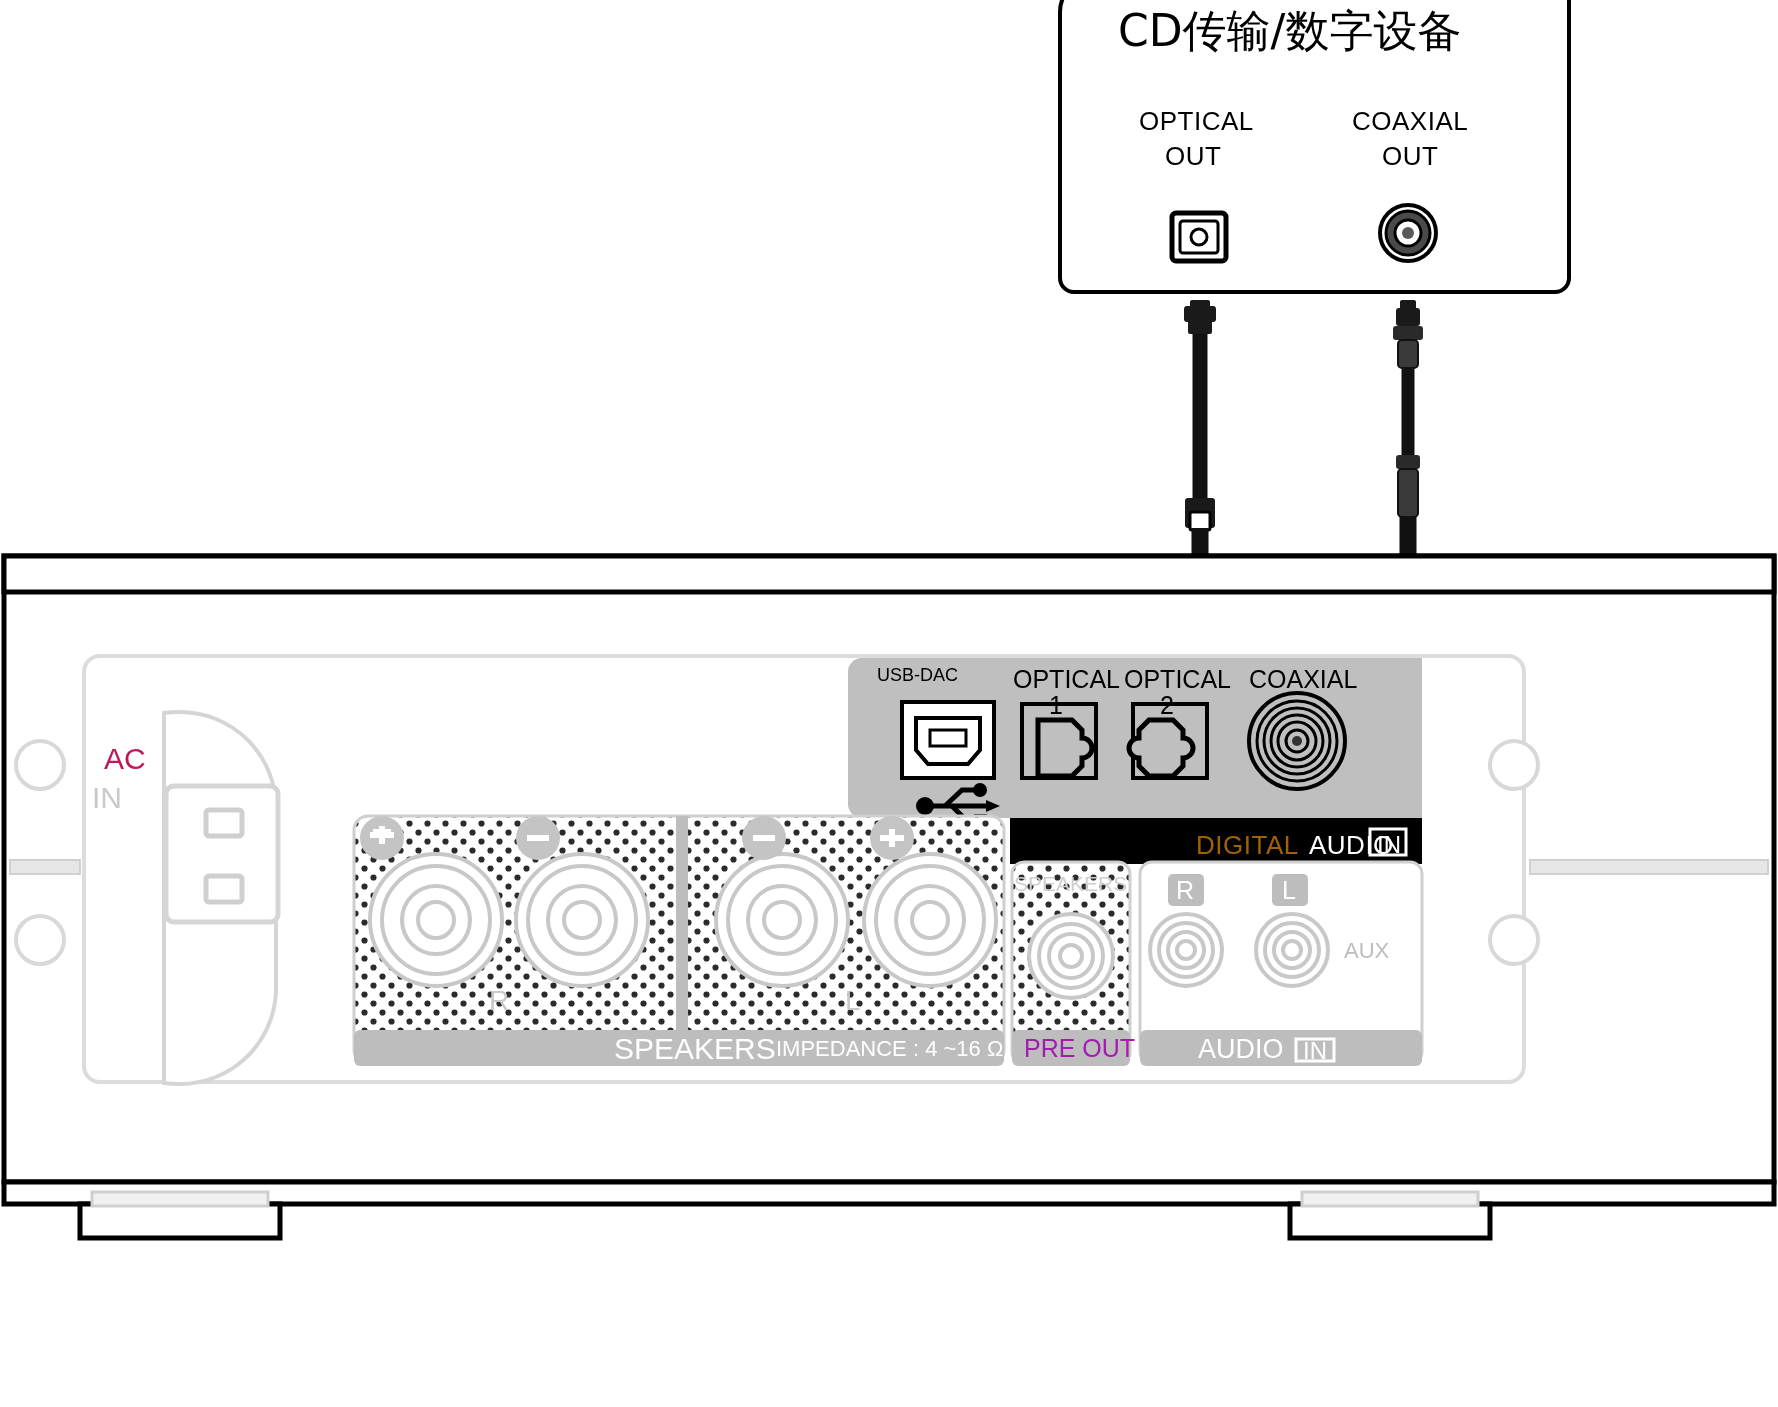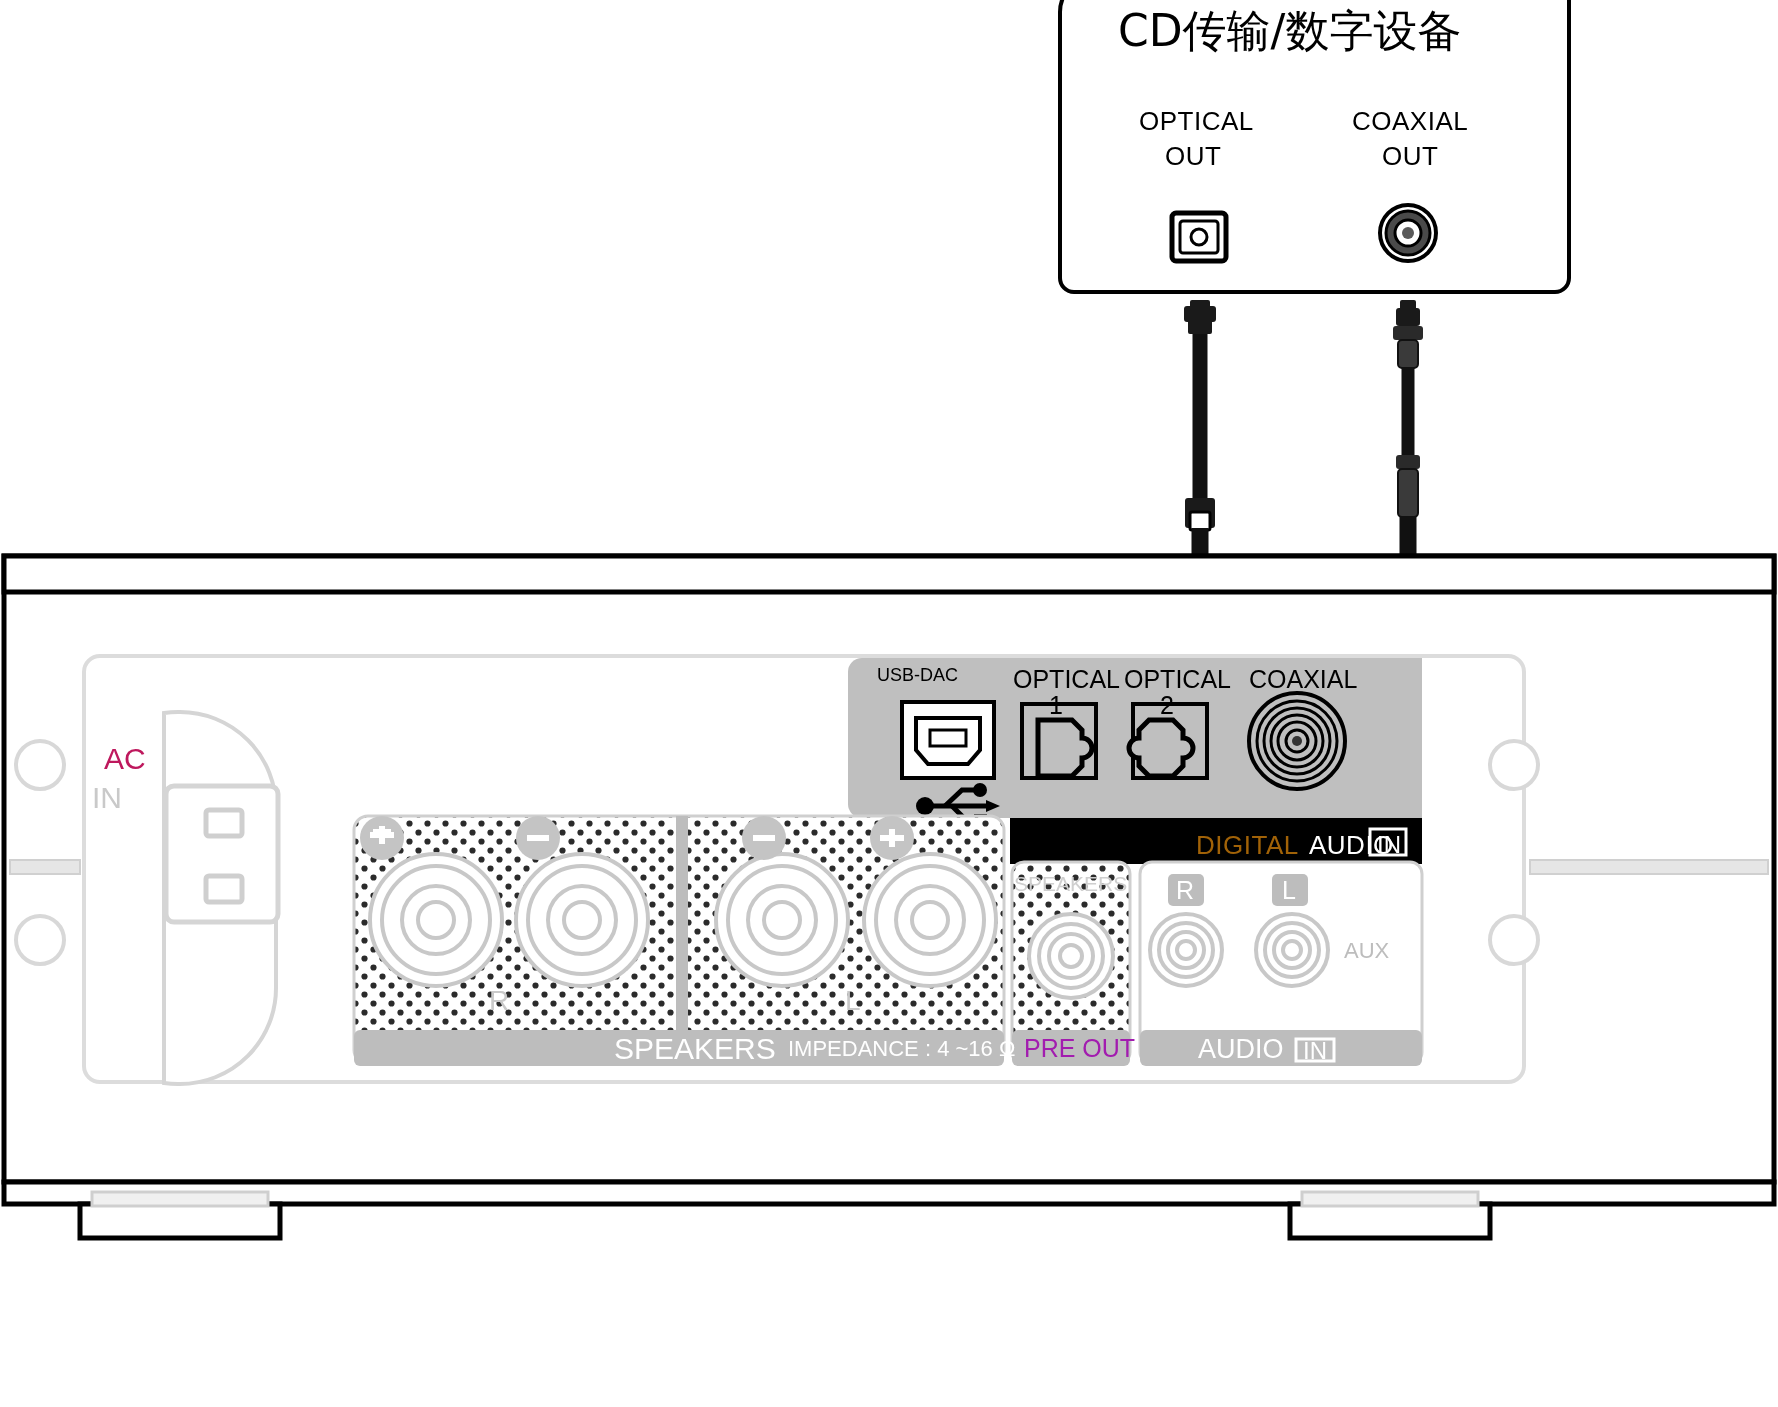--- a/index.html
+++ b/index.html
@@ -17,21 +17,21 @@
   .lbl-opt1{left:1013px;top:665px;font-size:25px;}
   .lbl-opt1n{left:1049px;top:691px;font-size:25px;}
   .lbl-opt2{left:1124px;top:665px;font-size:25px;}
   .lbl-opt2n{left:1160px;top:691px;font-size:25px;}
   .lbl-coax{left:1249px;top:665px;font-size:25px;}
   .lbl-digital{left:1196px;top:830px;font-size:26px;color:#a16207;letter-spacing:.5px;}
   .lbl-audio1{left:1309px;top:830px;font-size:26px;color:#fff;letter-spacing:.5px;}
   .lbl-ac{left:104px;top:742px;font-size:30px;color:#be185d;}
   .lbl-in2{left:92px;top:781px;font-size:30px;color:#c9c9c9;}
   .lbl-speakers{left:588px;top:1032px;font-size:30px;color:#fff;margin-left:26px;}
-  .lbl-imped{left:776px;top:1036px;font-size:22px;color:#fff;margin-left:12px;}
+  .lbl-imped{left:776px;top:1036px;font-size:22px;color:#fff;}
   .lbl-preout{left:1024px;top:1034px;font-size:25px;color:#a21caf;}
   .lbl-subw{left:1014px;top:872px;font-size:21px;color:#cfcfcf;}
   .lbl-audio2{left:1198px;top:1034px;font-size:27px;color:#fff;}
   .lbl-aux{left:1344px;top:938px;font-size:22px;color:#bdbdbd;}
   .lbl-spkR{left:489px;top:985px;font-size:28px;color:#c9c9c9;}
   .lbl-spkL{left:845px;top:985px;font-size:28px;color:#c9c9c9;}
 </style>
 </head>
 <body>
 

